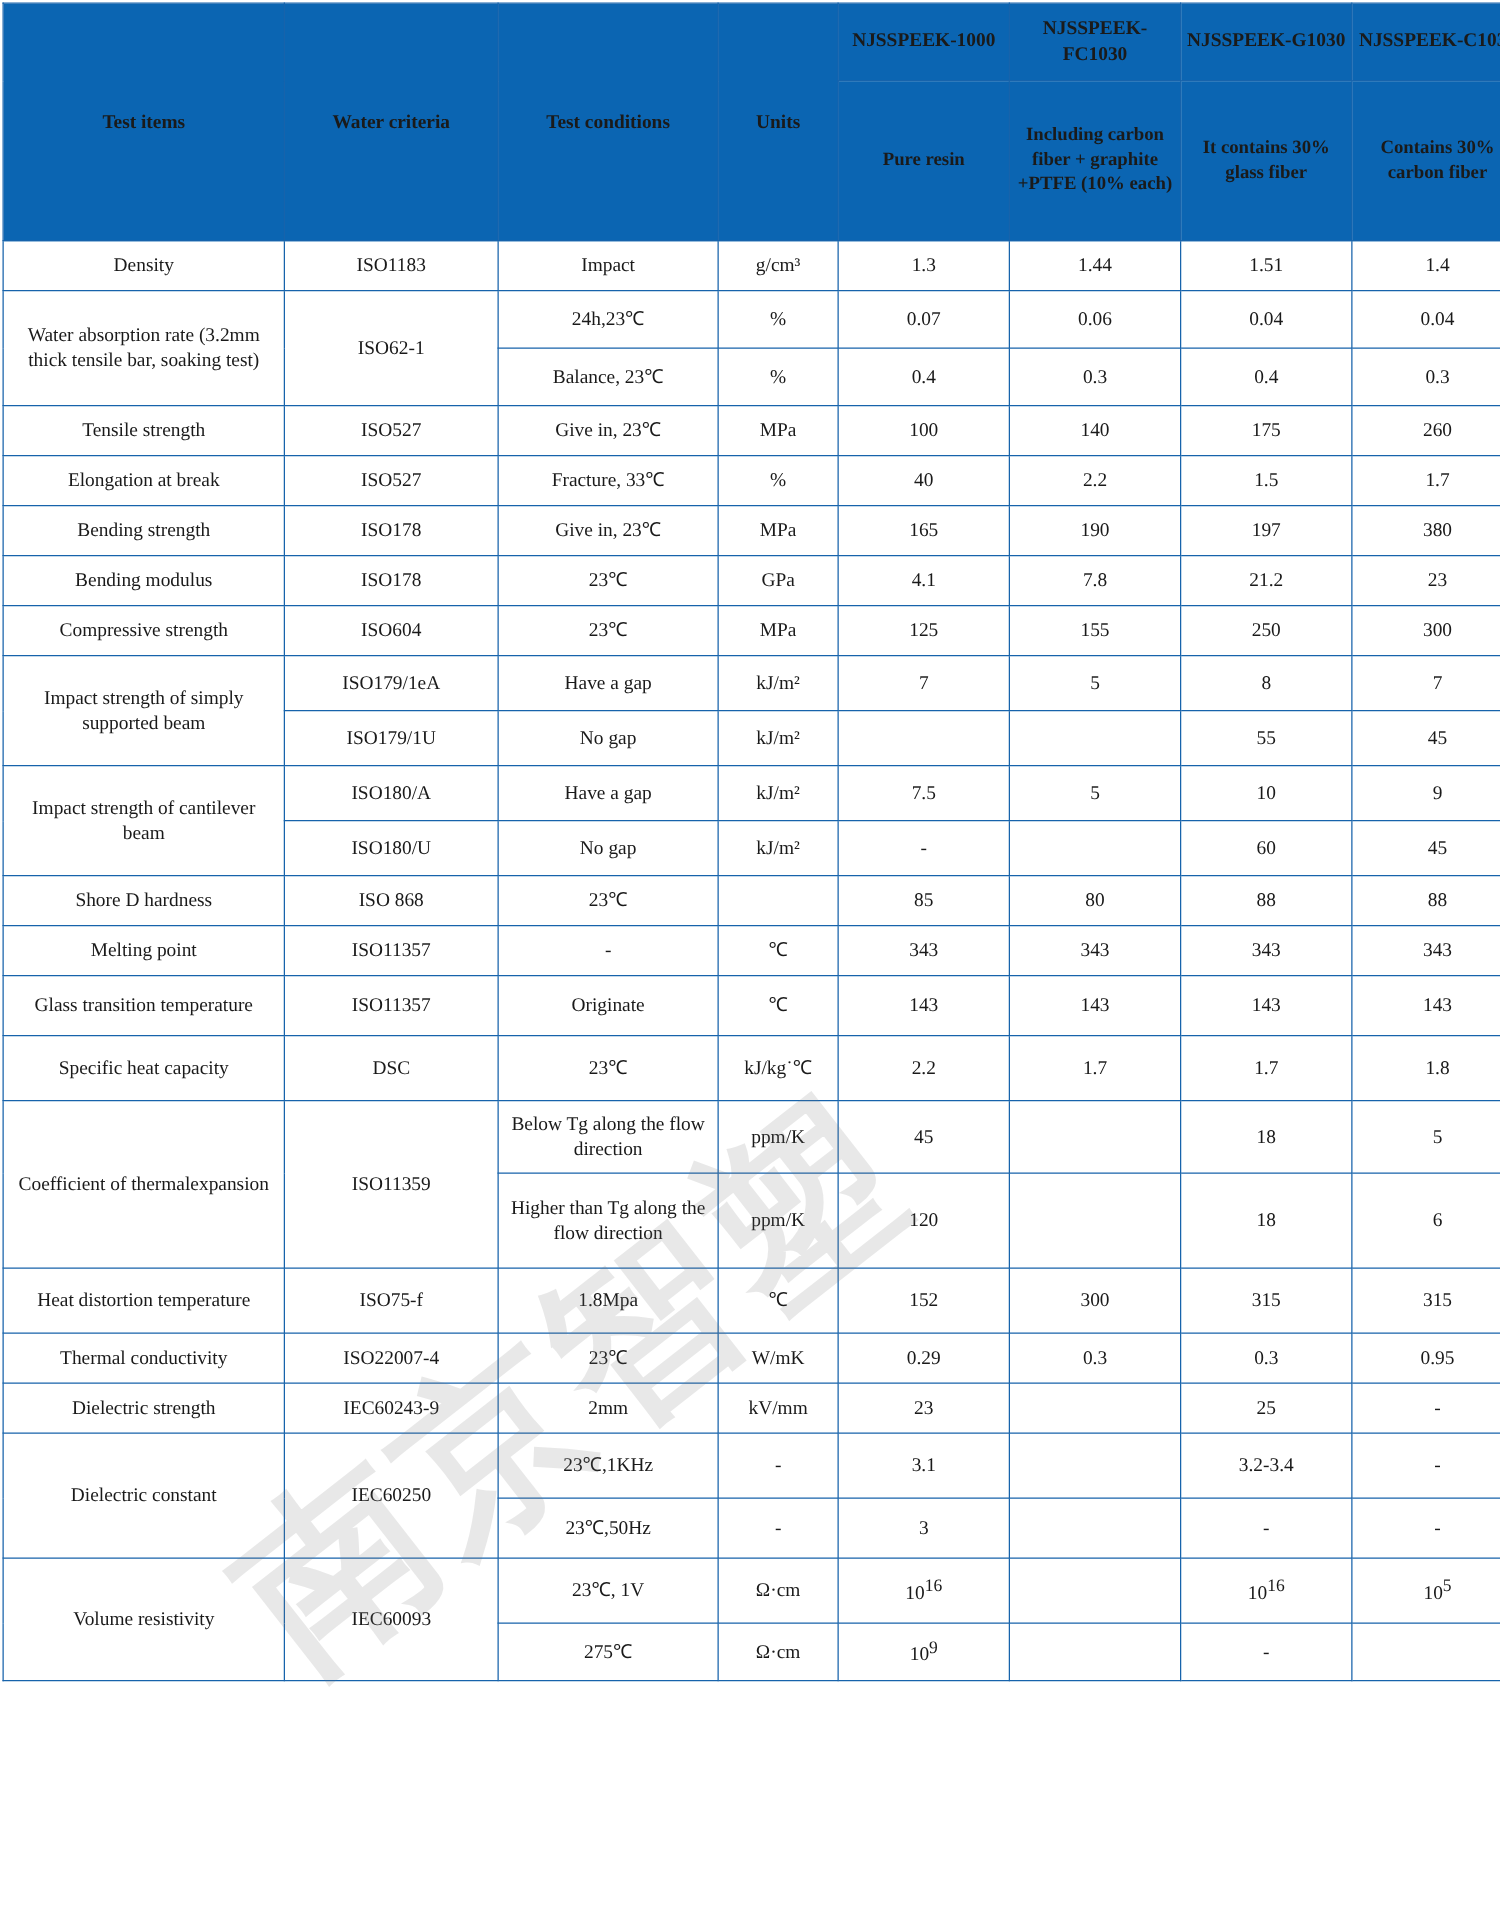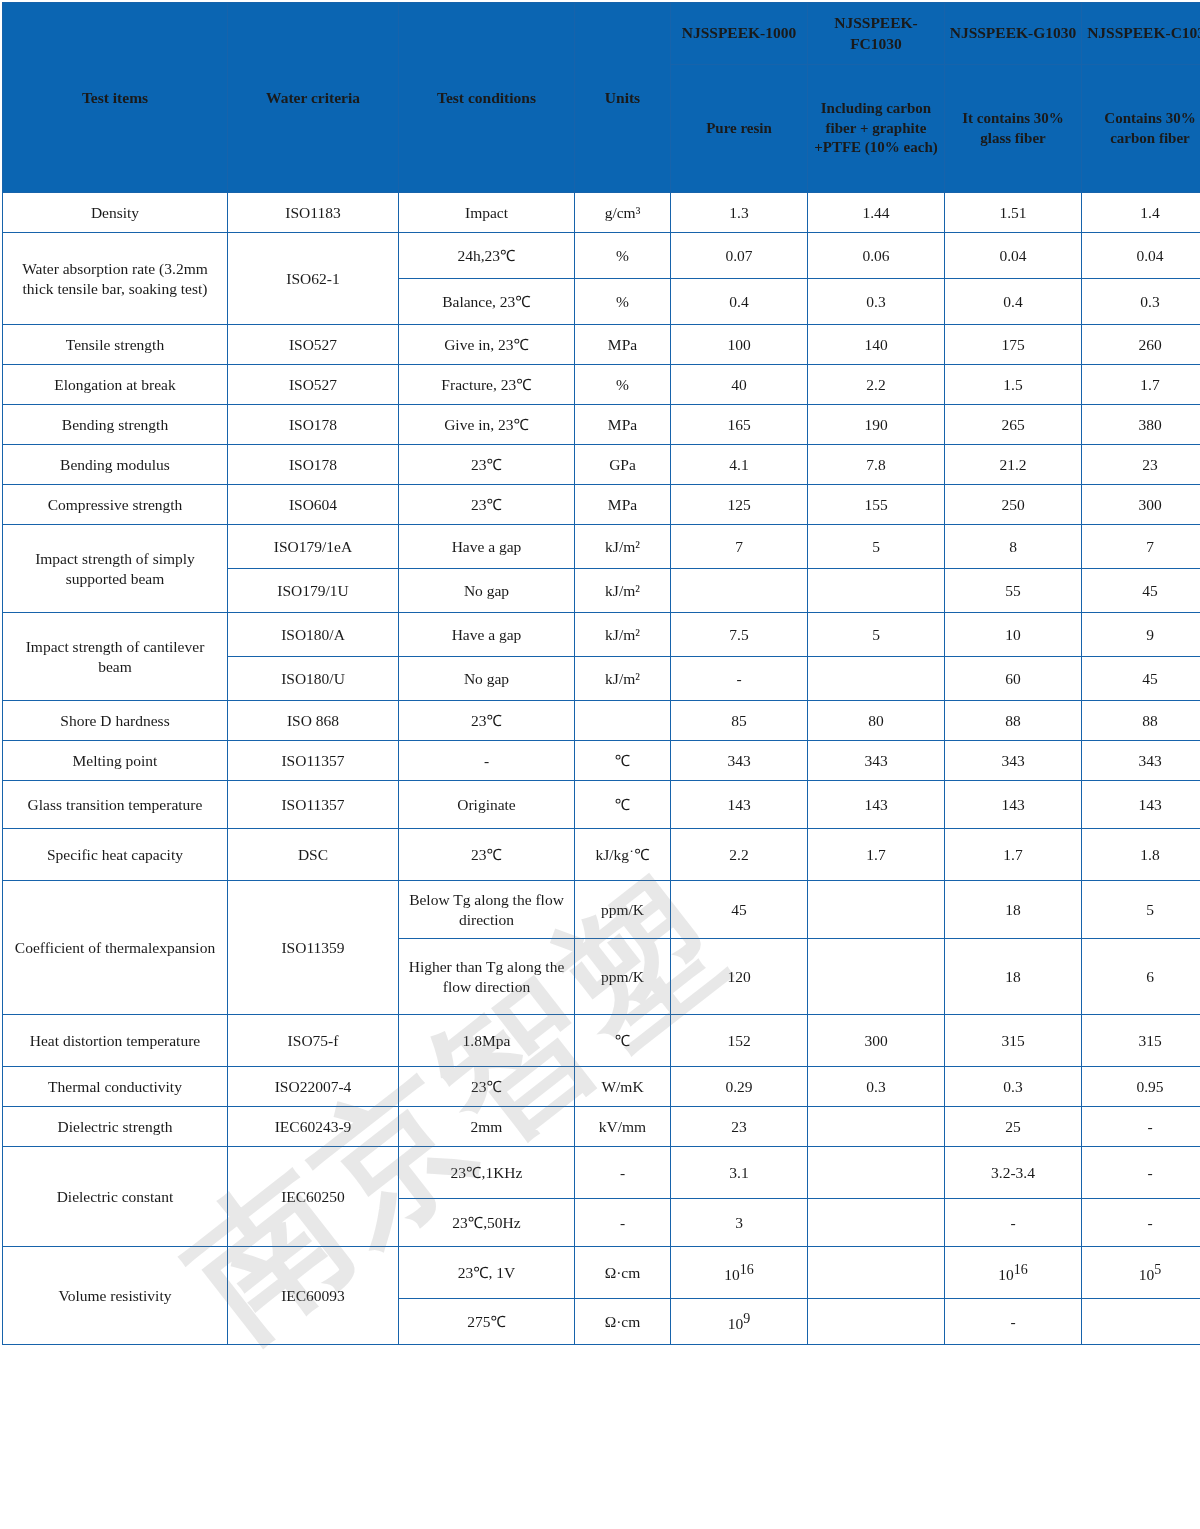--- a/index.html
+++ b/index.html
@@ -159,35 +159,35 @@
           <td>Give in, 23℃</td>
           <td>MPa</td>
           <td>100</td>
           <td>140</td>
           <td>175</td>
           <td>260</td>
         </tr>
         <tr style="height: 40px;">
           <td class="item-cell">Elongation at break</td>
           <td>ISO527</td>
-          <td>Fracture, 23℃</td>
+          <td>Fracture, 33℃</td>
           <td>%</td>
           <td>40</td>
           <td>2.2</td>
           <td>1.5</td>
           <td>1.7</td>
         </tr>
         <tr style="height: 40px;">
           <td class="item-cell">Bending strength</td>
           <td>ISO178</td>
           <td>Give in, 23℃</td>
           <td>MPa</td>
           <td>165</td>
           <td>190</td>
-          <td>265</td>
+          <td>197</td>
           <td>380</td>
         </tr>
         <tr style="height: 40px;">
           <td class="item-cell">Bending modulus</td>
           <td>ISO178</td>
           <td>23℃</td>
           <td>GPa</td>
           <td>4.1</td>
           <td>7.8</td>
           <td>21.2</td>

